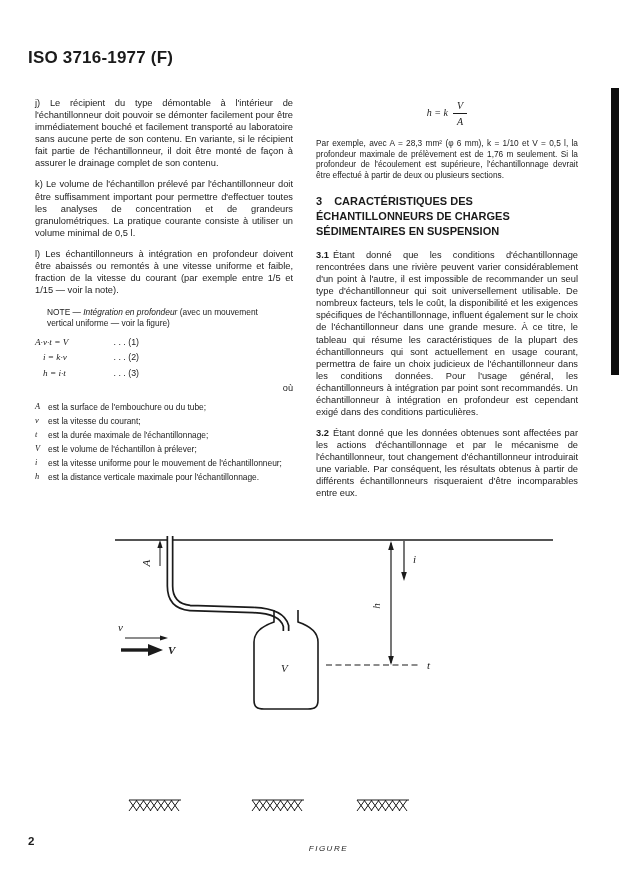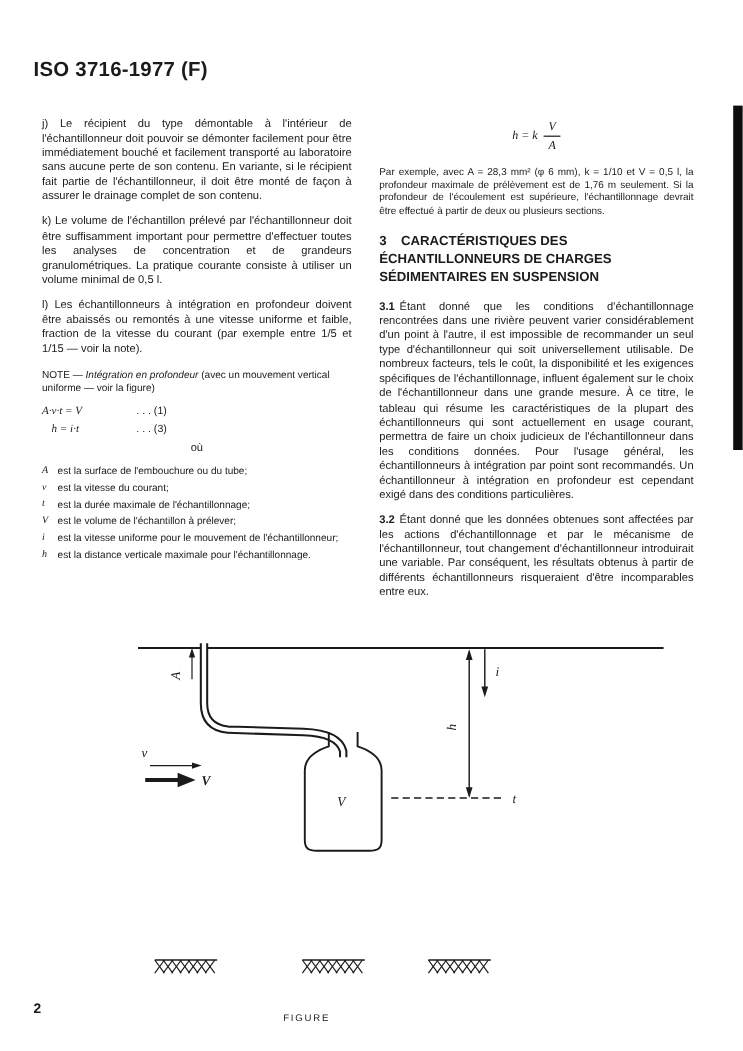--- a/index.html
+++ b/index.html
@@ -11,71 +11,75 @@
   }
   .page { position:relative; width:619px; height:876px; background:#ffffff; overflow:hidden; }
 
   .doc-header { position:absolute; left:28px; top:48px; font-size:17px; font-weight:bold; letter-spacing:.2px; }
 
   .col { position:absolute; top:97px; font-size:9.3px; line-height:1.3; text-align:justify; }
   .col-left  { left:35px;  width:258px; }
   .col-right { left:316px; width:262px; }
 
   .body-text { margin-bottom:9px; }
-  .note-text { font-size:8.4px; line-height:1.3; text-align:left; margin:11px 0 8px; }
+  .note-text { font-size:8.4px; line-height:1.3; text-align:left; margin:11px 12px 8px; }
   .italic { font-style:italic; }
 
   .eq-row { font-size:9.2px; margin-bottom:3.5px; text-align:left; }
   .eq-row.indent { padding-left:8px; }
   .eq-expr { display:inline-block; width:76px; font-style:italic; font-family:"Liberation Serif", serif; }
   .eq-row.indent .eq-expr { width:68px; }
   .eq-ref { font-size:8.8px; }
-  .where { font-size:9.2px; margin:2px 0 7px; text-align:center; }
+  .where { font-size:9.2px; margin:2px 0 7px; text-align:right; }
 
   .def-row { display:flex; font-size:8.4px; line-height:1.28; margin-bottom:3.2px; text-align:left; }
   .def-sym { flex:0 0 13px; width:13px; font-style:italic; font-family:"Liberation Serif", serif; }
   .def-text { flex:1; }
 
   .formula { text-align:center; font-size:10px; margin:2px 0 10px; font-style:italic; font-family:"Liberation Serif", serif; }
   .formula-lhs { margin-right:5px; }
   .frac { display:inline-block; vertical-align:middle; text-align:center; }
   .frac-num { display:block; padding:0 4px 1px; border-bottom:1px solid #1b1b1b; }
   .frac-den { display:block; padding-top:1px; }
 
   .small-text { font-size:8.3px; line-height:1.28; text-align:justify; margin-bottom:14px; }
   .section-heading { font-size:11px; font-weight:bold; line-height:1.35; text-align:left; margin-bottom:10px; }
   .heading-num { margin-right:12px; }
   .para-label { font-weight:bold; margin-right:4px; }
 
   .figure-wrap { position:absolute; left:105px; top:530px; width:460px; height:300px; }
   .fig-label { font-family:"Liberation Serif", serif; font-style:italic; font-size:11px; fill:#1b1b1b; }
   .fig-label-bold { font-weight:bold; }
 
-  .figure-caption { position:absolute; left:236px; top:844px; width:90px; text-align:left;
-                    font-size:8px; letter-spacing:1.5px; }
+  .figure-caption { position:absolute; left:258px; top:844px; width:90px; text-align:right;
+                    font-size:8px; letter-spacing:1.5px;font-style:italic; }
   .page-number { position:absolute; left:28px; top:835px; font-size:11.5px; font-weight:bold; }
   .scan-artifact { position:absolute; top:88px; right:0; width:8px; height:287px; background:#0d0d0d; }
 </style>
 </head>
 <body>
 
 <div class="page">
 
   <div class="doc-header">ISO 3716-1977 (F)</div>
 
   <div class="col col-left">
     <p class="body-text">j) Le récipient du type démontable à l'intérieur de l'échantillonneur doit pouvoir se démonter facilement pour être immédiatement bouché et facilement transporté au laboratoire sans aucune perte de son contenu. En variante, si le récipient fait partie de l'échantillonneur, il doit être monté de façon à assurer le drainage complet de son contenu.</p>
     <p class="body-text">k) Le volume de l'échantillon prélevé par l'échantillonneur doit être suffisamment important pour permettre d'effectuer toutes les analyses de concentration et de grandeurs granulométriques. La pratique courante consiste à utiliser un volume minimal de 0,5 l.</p>
     <p class="body-text">l) Les échantillonneurs à intégration en profondeur doivent être abaissés ou remontés à une vitesse uniforme et faible, fraction de la vitesse du courant (par exemple entre 1/5 et 1/15 — voir la note).</p>
 
     <p class="note-text"><span>NOTE — </span><span class="italic">Intégration en profondeur</span><span> (avec un mouvement vertical uniforme — voir la figure)</span></p>
 
     <div class="eq-row">
       <span class="eq-expr">A·v·t = V</span>
       <span class="eq-ref">. . . (1)</span>
+    </div>
+    <div class="eq-row indent">
+      <span class="eq-expr">i = k·v</span>
+      <span class="eq-ref">. . . (2)</span>
     </div>
     <div class="eq-row indent">
       <span class="eq-expr">h = i·t</span>
       <span class="eq-ref">. . . (3)</span>
     </div>
 
     <p class="where">où</p>
 
     <div class="def-row">
       <span class="def-sym">A</span>

